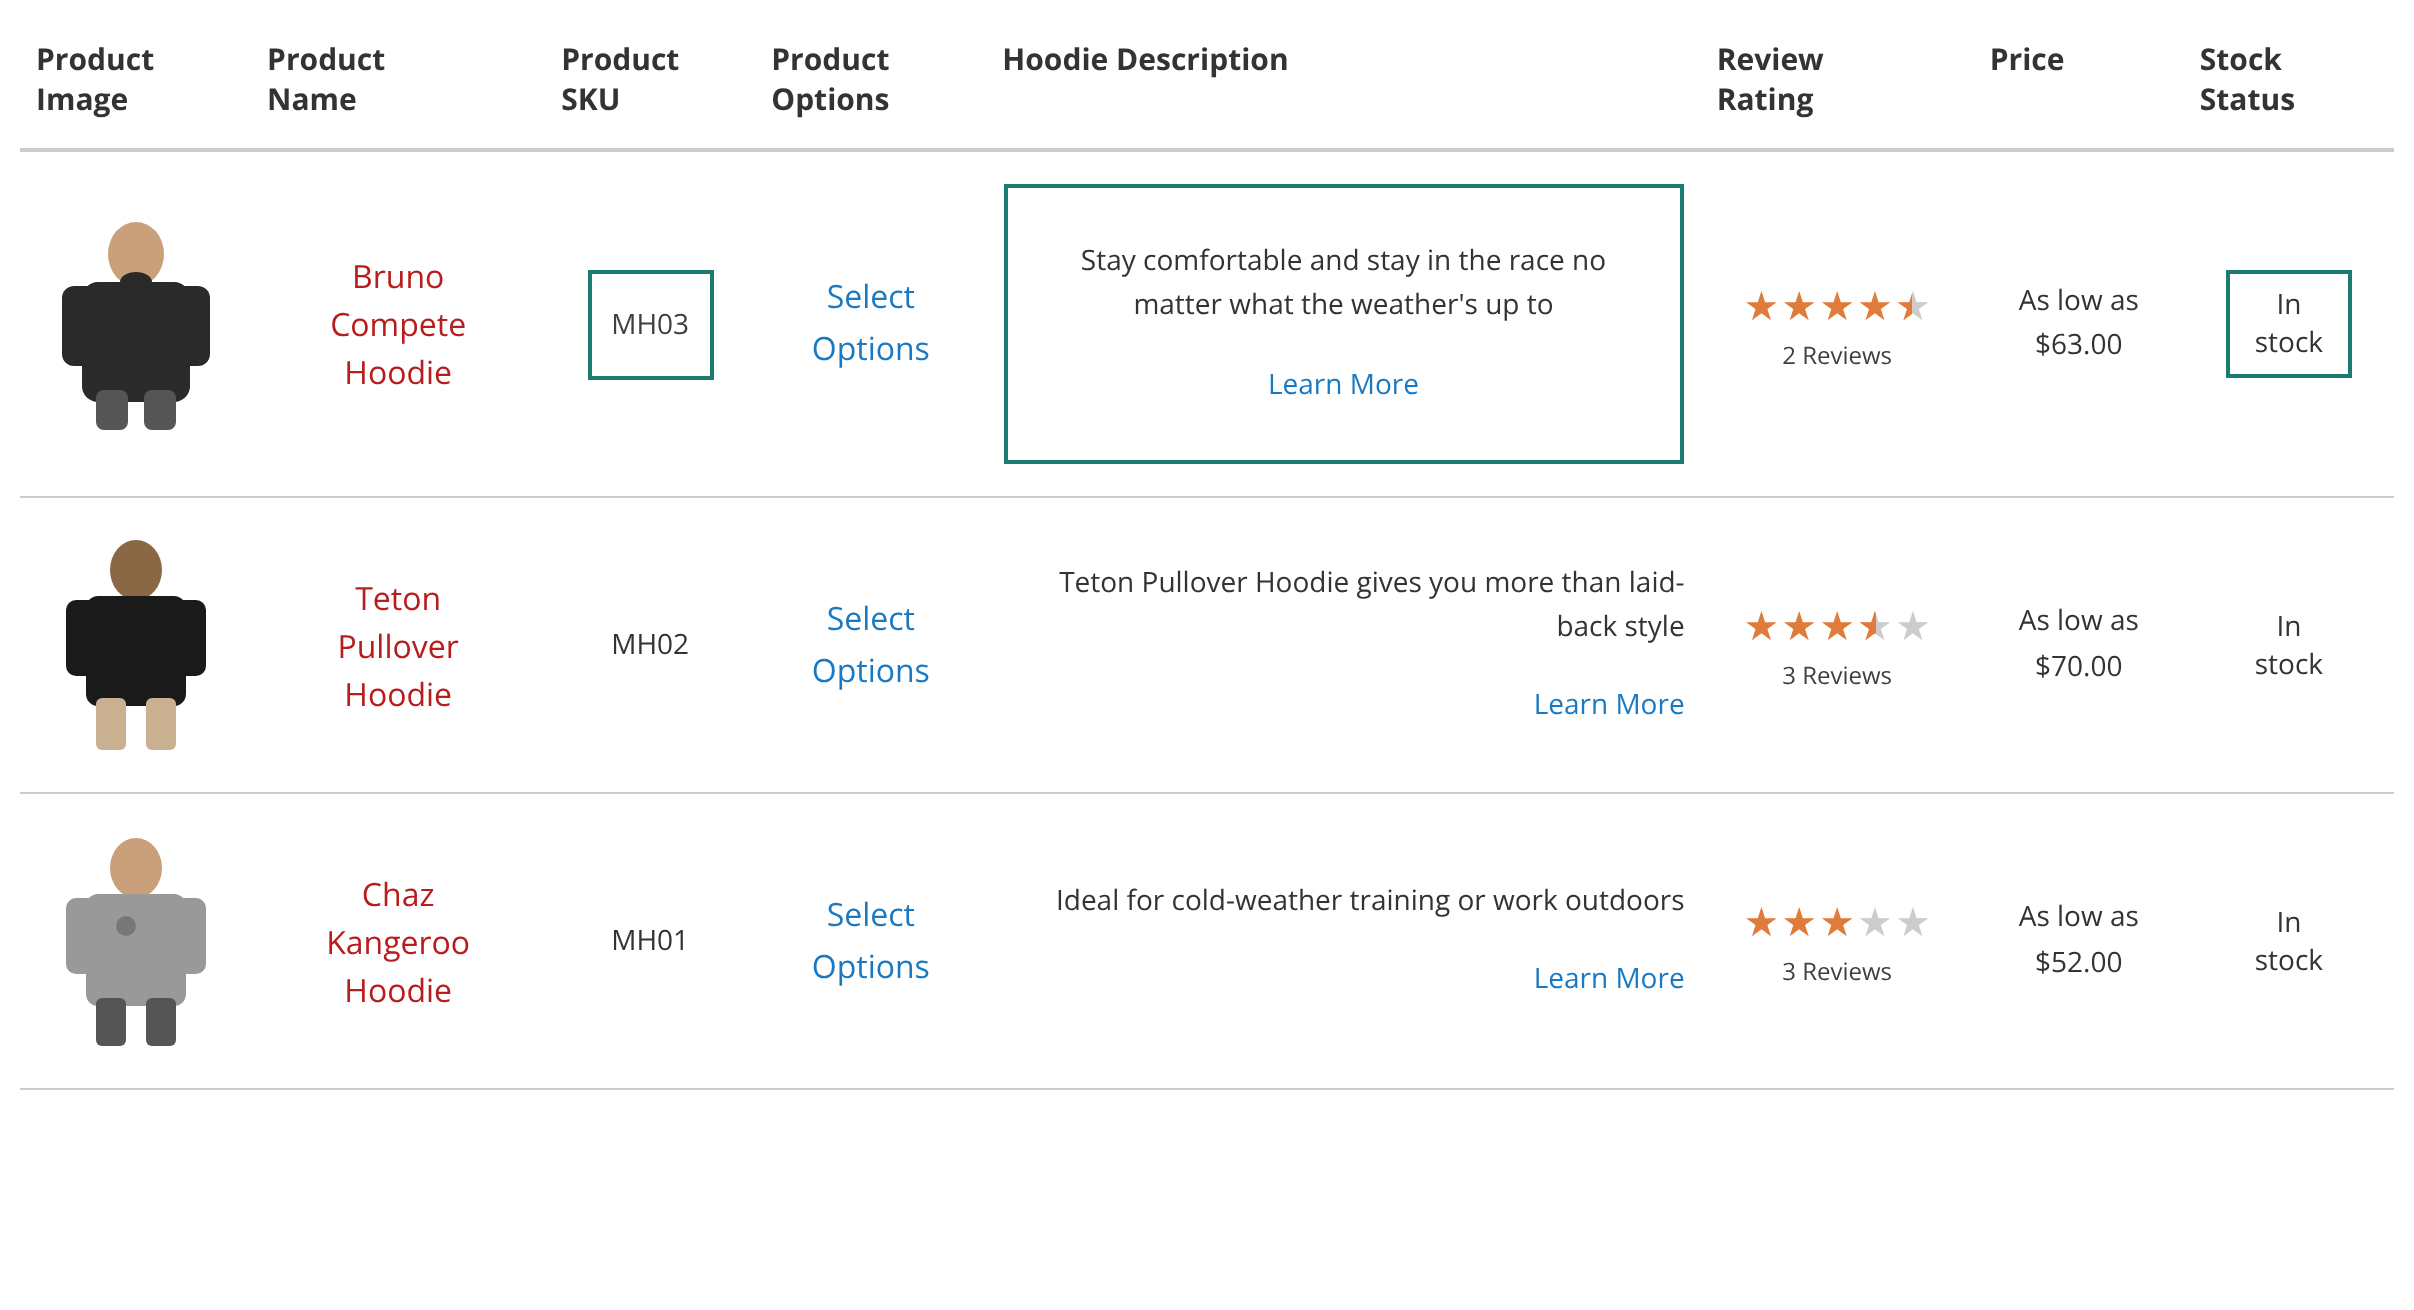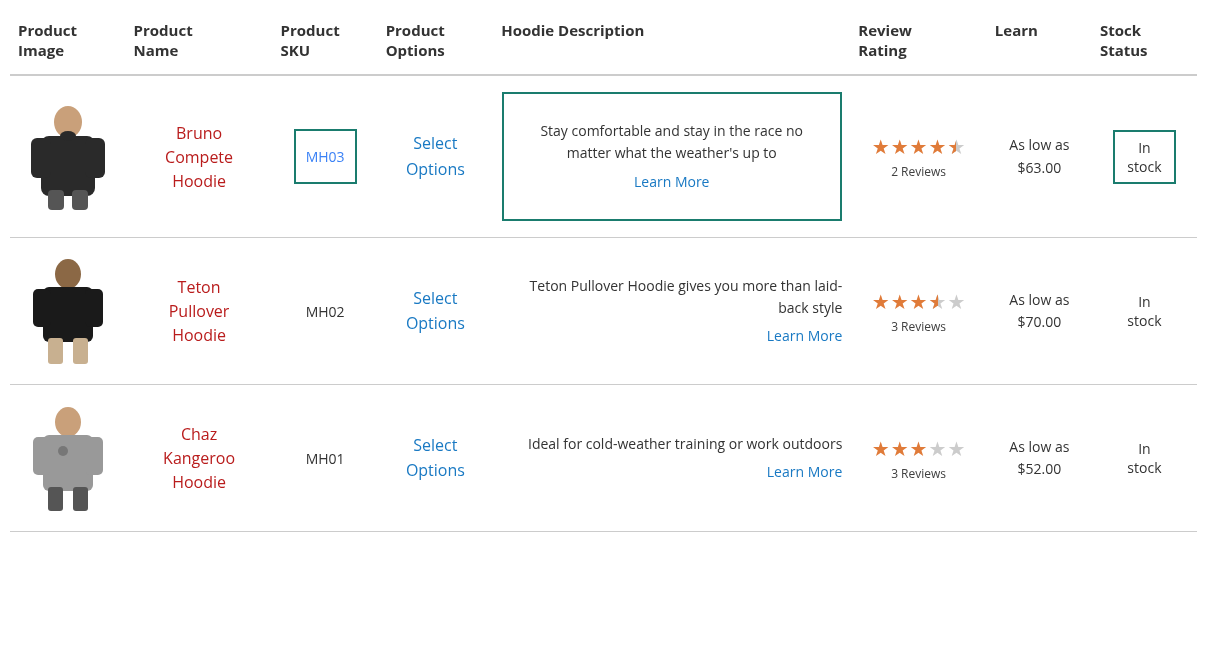--- a/index.html
+++ b/index.html
@@ -37,21 +37,21 @@
       color: #b91c1c;
       text-decoration: none;
       font-size: 16px;
       line-height: 1.5;
     }
     .sku-box {
       border: 2px solid #1a7c6e;
       padding: 16px 10px;
       display: inline-block;
       font-size: 14px;
-      color: #3b82f6;
+      color: #404040;
     }
     .select-options-link {
       color: #1979c3;
       text-decoration: none;
       font-size: 16px;
       line-height: 1.6;
     }
     .description-box {
       border: 2px solid #1a7c6e;
       padding: 26px 14px;
@@ -63,21 +63,21 @@
     }
     .description-plain {
       font-size: 14px;
       line-height: 1.6;
       text-align: right;
     }
     .learn-more-link {
       color: #1979c3;
       text-decoration: none;
       display: block;
-      margin-top: 6px;
+      margin-top: 17px;
       font-size: 14px;
     }
     .stars {
       display: inline-flex;
       gap: 1px;
       font-size: 20px;
     }
     .star-filled { color: #e07b39; }
     .star-empty { color: #ccc; }
     .reviews-count {
@@ -132,21 +132,21 @@
     <col class="col-stock">
   </colgroup>
   <thead>
     <tr>
       <th>Product<br>Image</th>
       <th>Product<br>Name</th>
       <th>Product<br>SKU</th>
       <th>Product<br>Options</th>
       <th>Hoodie Description</th>
       <th>Review<br>Rating</th>
-      <th>Learn</th>
+      <th>Price</th>
       <th>Stock<br>Status</th>
     </tr>
   </thead>
   <tbody id="product-table-body">
   <tr>
         <td><svg viewBox="0 0 90 110" class="person-svg">
       <ellipse cx="45" cy="22" rx="14" ry="16" fill="#c9a07a"></ellipse>
       <rect x="18" y="36" width="54" height="60" rx="8" fill="#2a2a2a"></rect>
       <rect x="8" y="38" width="20" height="40" rx="6" fill="#2a2a2a"></rect>
       <rect x="62" y="38" width="20" height="40" rx="6" fill="#2a2a2a"></rect>

